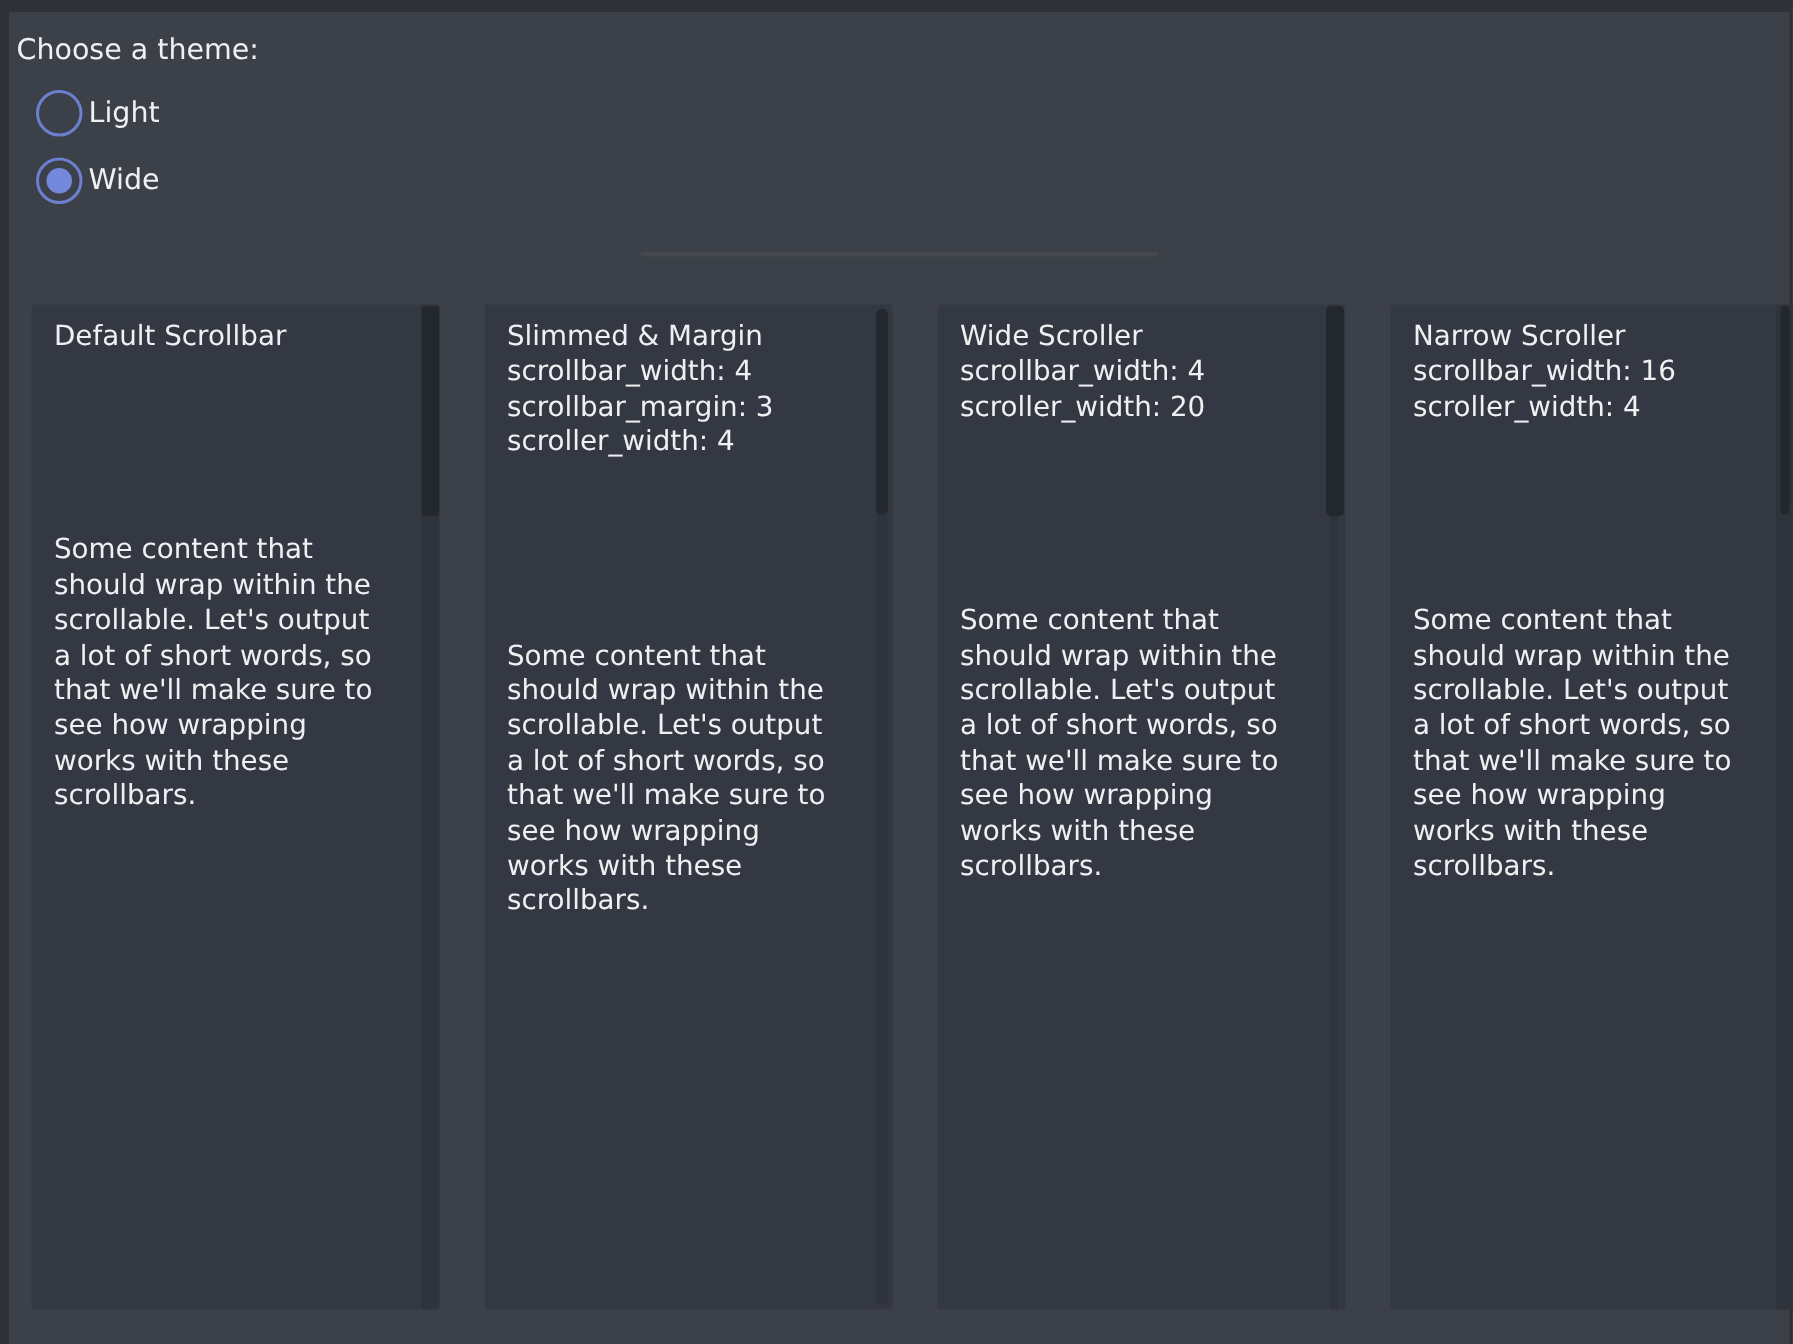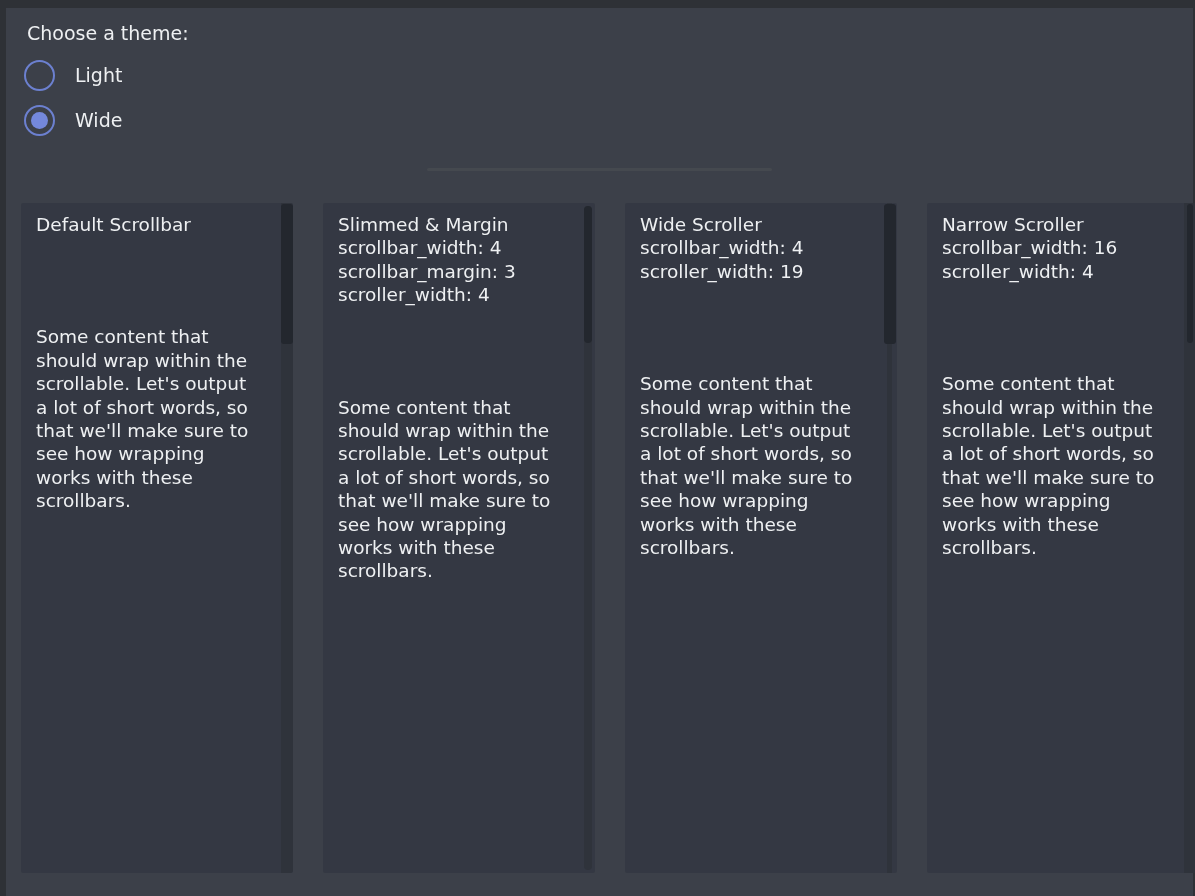--- a/index.html
+++ b/index.html
@@ -21,43 +21,43 @@
     font-family:"DejaVu Sans", sans-serif;
     color:var(--text);
   }
   .abs{position:absolute}
   
   .frame-top{left:0;top:0;width:1195px;height:8px;background:var(--frame-border)}
   .frame-left{left:0;top:0;width:6px;height:896px;background:var(--frame-border)}
   .frame-right{right:0;top:0;width:2px;height:896px;background:var(--frame-border)}
 
   
-  .chooser-label{left:27px;top:21px;font-size:19px;line-height:24px}
-  .radio-row{position:absolute;left:24px;display:flex;align-items:center;gap:20px;height:32px;cursor:pointer}
+  .chooser-label{left:11px;top:21px;font-size:19px;line-height:24px}
+  .radio-row{position:absolute;left:24px;display:flex;align-items:center;gap:4px;height:32px;cursor:pointer}
   .radio-row.light{top:59px}
   .radio-row.dark{top:104px}
   .radio{
     width:31px;height:31px;border:2px solid var(--radio-border);
     border-radius:50%;display:flex;flex-shrink:0;
   }
   .radio-dot{display:none;width:17px;height:17px;border-radius:50%;background:var(--accent-blue);margin:auto}
   .radio-row.checked .radio-dot{display:block}
   .radio-label{font-size:19px}
 
   .divider{left:427px;top:168px;width:345px;height:3px;background:var(--divider);border-radius:2px}
 
   
   .panels{position:absolute;left:21px;top:203px;display:flex;gap:30px}
   .panel{
     position:relative;width:272px;height:670px;
     background:var(--panel-background);border-radius:2px;
     font-size:18.5px;line-height:23.4px;overflow:hidden;
   }
   .panel-head{padding:10px 15px 0 15px;white-space:pre-line}
-  .panel-body{margin-top:89px;padding:0 18px 0 15px;white-space:pre-line}
+  .panel-body{margin-top:119px;padding:0 18px 0 15px;white-space:pre-line}
 
   
   .sbar{position:absolute}
   .track-line{position:absolute;background:var(--scrollbar-track)}
   .thumb{position:absolute;background:var(--scrollbar-thumb)}
 
   .sb-default .sbar{right:0;top:0;width:12px;height:100%}
   .sb-default .track-line{left:0;right:0;top:0;bottom:0;border-radius:0 2px 2px 0}
   .sb-default .thumb{left:0;right:0;top:1px;height:140px;border-radius:3px}
 
@@ -131,21 +131,21 @@
 scrollbars.</div>
     <div class="sbar">
       <div class="track-line"></div>
       <div class="thumb"></div>
     </div>
   </div>
 
   <div class="panel sb-wide">
     <div class="panel-head">Wide Scroller
 scrollbar_width: 4
-scroller_width: 19</div>
+scroller_width: 20</div>
     <div class="panel-body">Some content that
 should wrap within the
 scrollable. Let's output
 a lot of short words, so
 that we'll make sure to
 see how wrapping
 works with these
 scrollbars.</div>
     <div class="sbar">
       <div class="track-line"></div>

